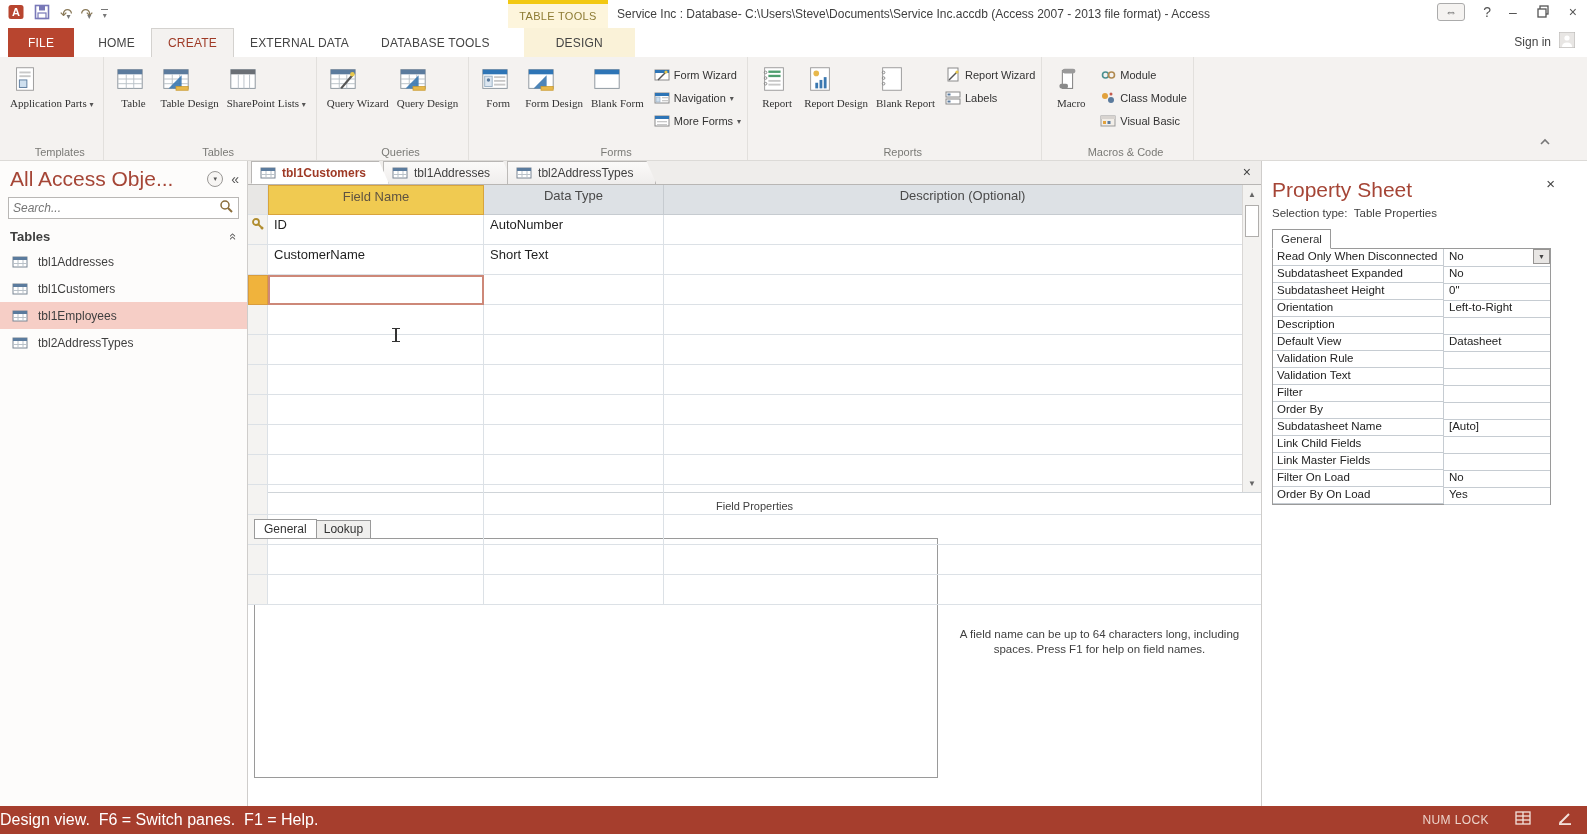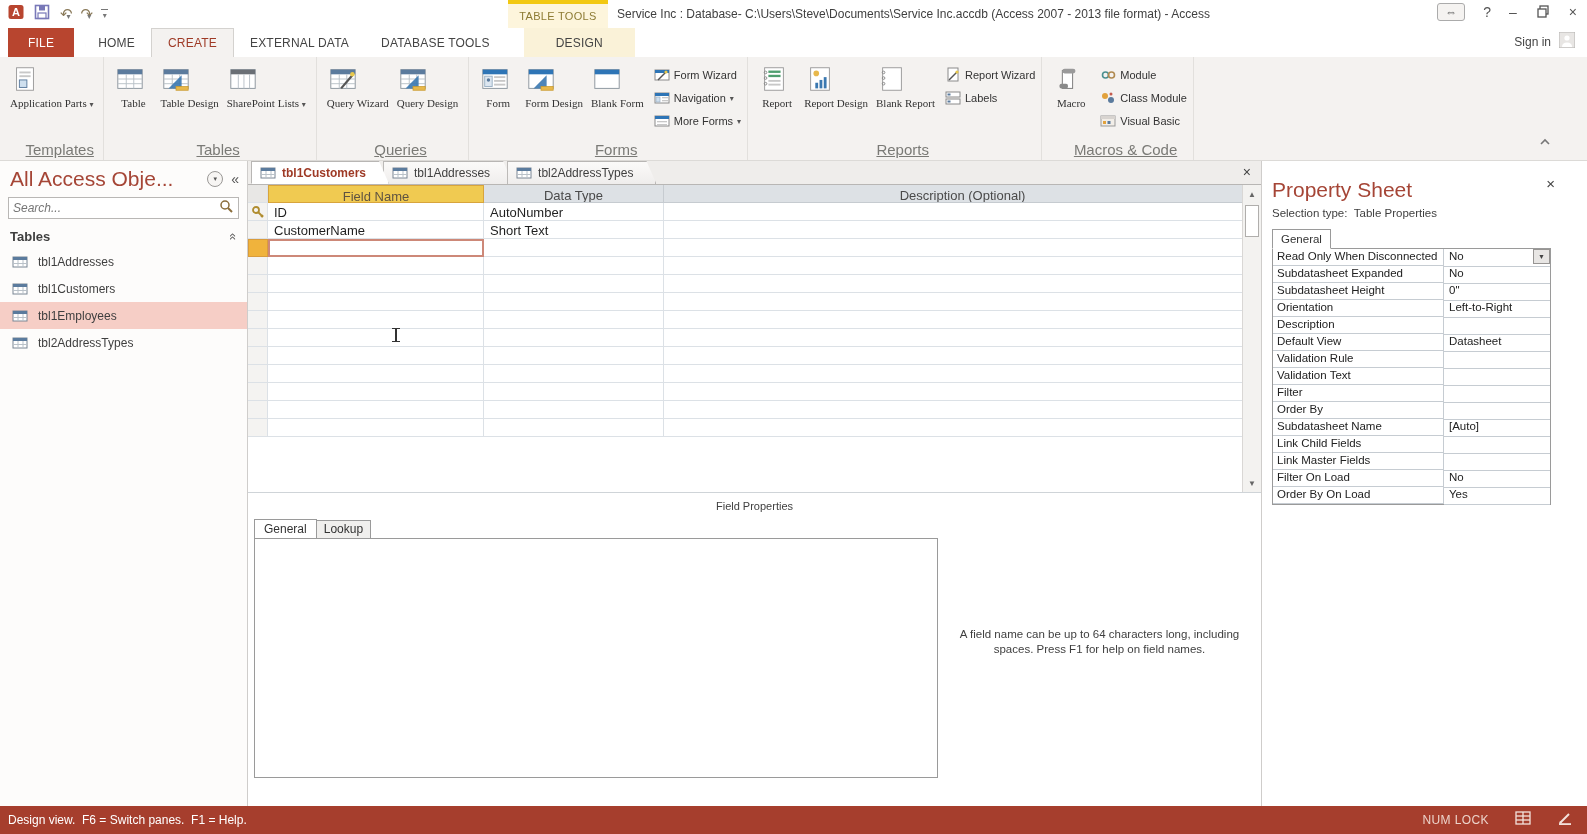--- a/index.html
+++ b/index.html
@@ -33,21 +33,21 @@
   
   .ribbon { position:absolute; top:57px; left:0; right:0; height:104px; background:#f4f2f0; border-bottom:1px solid #dcdad7; }
   .rb-groups { display:flex; height:100%; }
   .rb-group { position:relative; display:flex; flex-direction:column; border-right:1px solid #e2e0dd; padding:4px 6px 16px 6px; }
   .rb-body { display:flex; flex:1; align-items:flex-start; gap:4px; }
   .rb-bigs { display:flex; align-items:flex-start; }
   .rb-big { display:flex; flex-direction:column; padding:3px 4px; min-width:46px;font-family:Liberation Serif, serif; }
   .rb-big .lbl { font-size:11px; color:#333; text-align:center; line-height:12px; margin-top:3px; }
   .rb-smalls { display:flex; flex-direction:column; gap:7px; padding-top:6px; padding-left:2px; }
   .rb-small { display:flex; align-items:center; gap:4px; font-size:11px; color:#333; white-space:nowrap; }
-  .rb-label { position:absolute; bottom:2px; left:16px; right:0; text-align:center; font-size:15px; color:#7a7a76;text-decoration:underline; }
+  .rb-label { position:absolute; bottom:2px; left:16px; right:0; text-align:center; font-size:11px; color:#7a7a76; }
   .dd-arrow { font-size:8px; color:#555; }
   .rb-collapse { position:absolute; right:34px; bottom:6px; color:#777; }
 
   
   .main { position:absolute; top:161px; left:0; right:0; height:645px; display:flex; background:#fef9c3; }
 
   
   .nav { width:248px; border-right:1px solid #cfcdcb; background:#fdfcfb; position:relative; }
   .nav-head { display:flex; align-items:center; padding:6px 8px 2px 10px; }
   .nav-title { font-size:21px; color:#a54536; flex:1; white-space:nowrap; overflow:hidden; }
@@ -63,21 +63,21 @@
 
   
   .center { flex:1; position:relative; background:#fff; border-right:1px solid #cfcdcb; }
   .doctabs { height:24px; display:flex; align-items:flex-end; background:#efedeb; border-bottom:1px solid #b8b6b4; position:relative; padding-left:3px; }
   .dtab { height:23px; display:flex; align-items:center; gap:6px; padding:0 22px 0 8px; font-size:12px; color:#3f3f3f; border:1px solid #b8b6b4; border-bottom:none; background:linear-gradient(#fbfaf9,#efedec); clip-path:polygon(0 0,calc(100% - 10px) 0,100% 100%,0 100%); margin-right:-6px; }
   .dtab.active { background:#fff; color:#9e3a26; font-weight:bold; z-index:2; border-bottom:1px solid #fff; }
   .doc-close { position:absolute; right:10px; top:3px; font-size:14px; color:#444; z-index:3; }
 
   
   .dgrid { position:relative; height:308px; border-bottom:1px solid #cfd4d8; }
-  .g-row { display:flex; height:18px; }
+  .g-row { display:flex; height:30px; }
   .g-cell { border-right:1px solid #dce1e6; border-bottom:1px solid #dce1e6; font-size:13px; color:#1f1f1f; padding:2px 6px 0 6px; overflow:hidden; white-space:nowrap; }
   .c-sel { width:20px; background:#f4f3f1; padding:2px 2px 0 3px; }
   .c-field { width:216px; }
   .c-type { width:180px; }
   .c-desc { flex:1; border-right:none; }
   .g-head .g-cell { font-size:13px; color:#4a4a4a; padding-top:3px; }
   .g-head .c-sel { background:#e8e7e5; }
   .g-head .c-field { background:#f0ca51; border:1px solid #d8a43c; color:#5f5341; text-align:center; }
   .g-head .c-type { background:#dde1e5; border-right:1px solid #c6cbd0; border-bottom:1px solid #c6cbd0; text-align:center; }
   .g-head .c-desc { background:#dde1e5; border-bottom:1px solid #c6cbd0; text-align:center; }
@@ -108,21 +108,21 @@
   .ps-selline { margin-top:5px; font-size:11.5px; color:#3f3f3f; }
   .ps-tab { display:inline-block; margin-top:10px; font-size:11.5px; color:#333; border:1px solid #9a9a9a; border-bottom:1px solid #fff; background:#fff; padding:3px 8px; position:relative; z-index:2; }
   .ps-grid { border:1px solid #9a9a9a; margin-top:-1px; background:#fff; }
   .ps-row { display:flex; height:17px; }
   .ps-name { width:171px; border-right:1px solid #c6ccd2; border-bottom:1px solid #c6ccd2; font-size:11.5px; color:#222; padding:1px 3px 0 4px; white-space:nowrap; overflow:hidden; }
   .ps-val { flex:1; border-bottom:1px solid #c6ccd2; font-size:11.5px; color:#222; padding:1px 2px 16px 5px; white-space:nowrap; overflow:hidden; position:relative; }
   .ps-dd { position:absolute; right:0; top:0; width:17px; height:15px; background:#e8e6e4; border:1px solid #979593; display:flex; align-items:center; justify-content:center; font-size:7px; color:#444; }
 
   
   .statusbar { position:absolute; bottom:0; left:0; right:0; height:28px; background:#a63e2d; display:flex; align-items:center; color:#fff; }
-  .sb-msg { margin-left:8px; font-size:12px; white-space:pre;text-align:right; }
+  .sb-msg { font-size:16px; white-space:pre;text-align:right; }
   .sb-right { position:absolute; right:14px; display:flex; align-items:center; gap:26px;justify-content:flex-end; }
   .sb-numlock { font-size:12px; color:#ecd3ca; letter-spacing:.4px; }
 </style>
 </head>
 <body>
 
 <div id="app">
 
   <div class="titlebar">
     <div class="qat">

